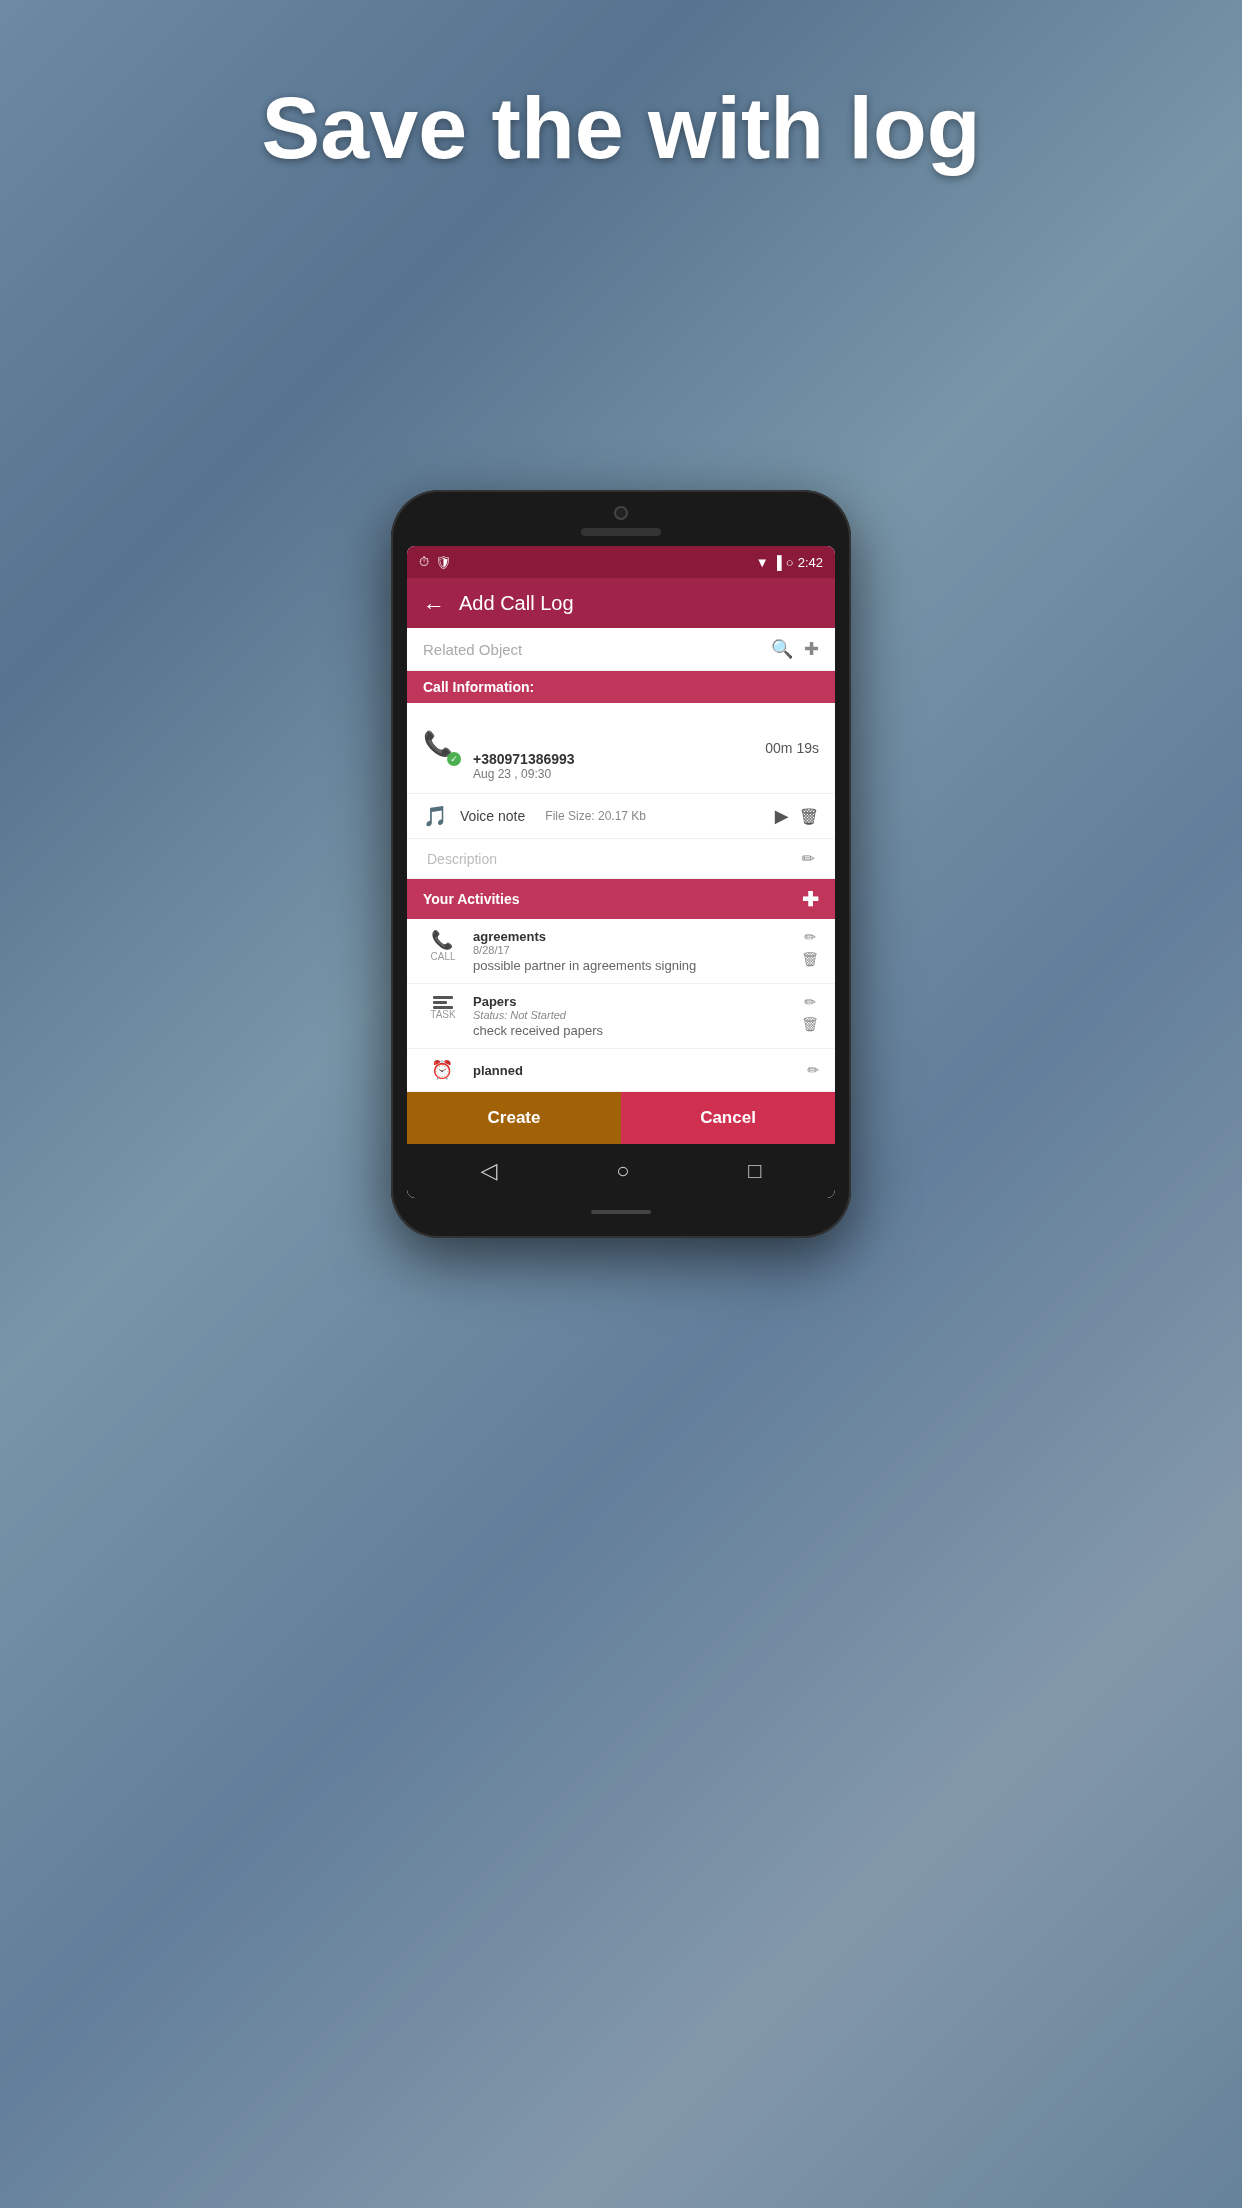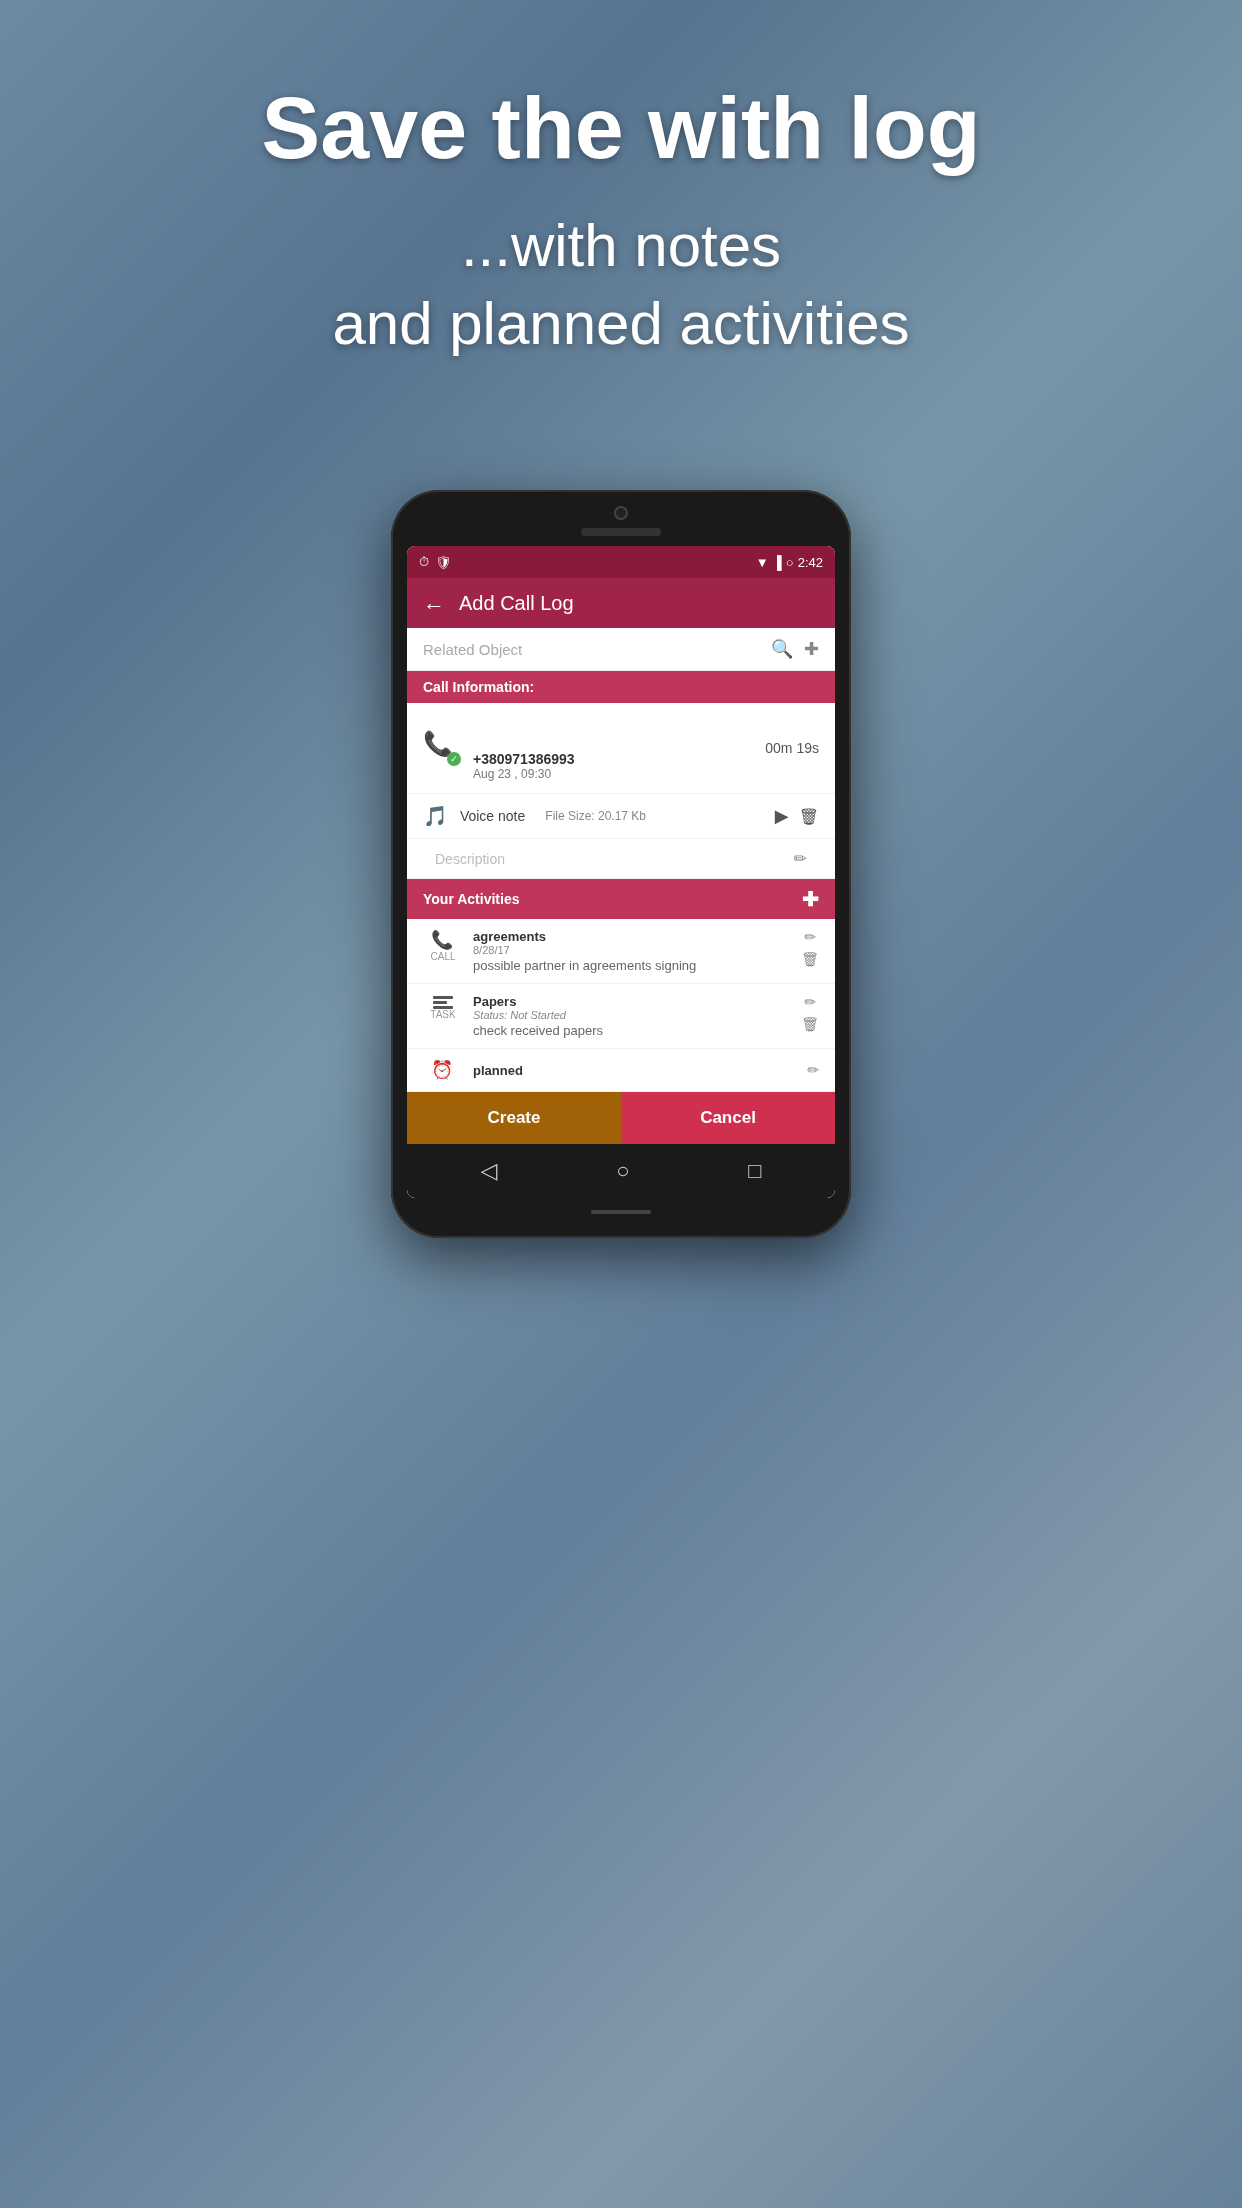--- a/index.html
+++ b/index.html
@@ -222,21 +222,21 @@
       display: flex;
       gap: 10px;
       align-items: center;
     }
     .play-btn { color: #555; font-size: 18px; }
     .trash-btn { color: #555; font-size: 16px; }
     
     .description-row {
       display: flex;
       align-items: center;
-      padding: 10px 28px;
+      padding: 10px 20px;
       border-bottom: 1px solid #f0f0f0;
     }
     .desc-label {
       color: #bbb;
       font-size: 14px;
       flex: 1;
     }
     .edit-icon { color: #888; font-size: 16px; }
     
     .activity-item {
@@ -363,24 +363,20 @@
     .task-line.short { width: 14px; }
   </style>
 </head>
 <body>
 
 <div class="background"></div>
 <div class="bg-overlay"></div>
 
 <div class="hero-text">
   <div class="hero-title">Save the with log</div>
-  <div class="hero-subtitle">
-    <span>...with notes</span><br>
-    <span>and planned activities</span>
-  </div>
 </div>
 
 <div class="phone-container">
   <div class="phone-outer">
     <div class="phone-camera"></div>
     <div class="phone-speaker"></div>
 
     <div class="phone-screen">
 
       <div class="status-bar">

